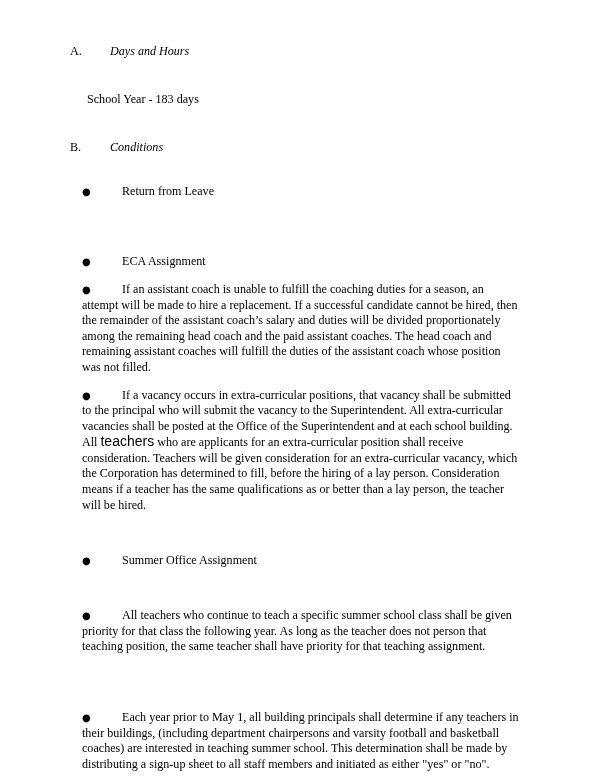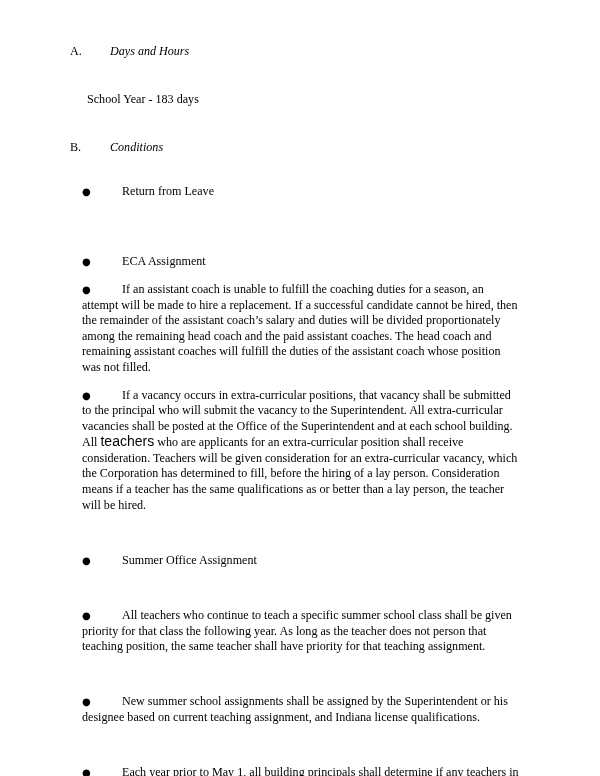--- a/index.html
+++ b/index.html
@@ -124,23 +124,20 @@
     </p>
 
     <div class="gap">&nbsp;</div>
 
     <p class="bullet">
       <span class="dot">●</span><span>All teachers who continue to teach a specific summer school class shall be given priority for that class the following year.  As long as the teacher does not person that teaching position, the same teacher shall have priority for that teaching assignment.</span>
     </p>
 
     <div class="gap">&nbsp;</div>
 
-    <p class="bullet">
-      <span class="dot">●</span><span>New summer school assignments shall be assigned by the Superintendent or his designee based on current teaching assignment, and Indiana license qualifications.</span>
-    </p>
 
     <div class="gap">&nbsp;</div>
 
     <p class="bullet">
       <span class="dot">●</span><span>Each year prior to May 1, all building principals shall determine if any teachers in their buildings, (including department chairpersons and varsity football and basketball coaches) are interested in teaching summer school. This determination shall be made by distributing a sign-up sheet to all staff members and initiated as either "yes" or "no".</span>
     </p>
 
     <div class="gap">&nbsp;</div>
 
 

